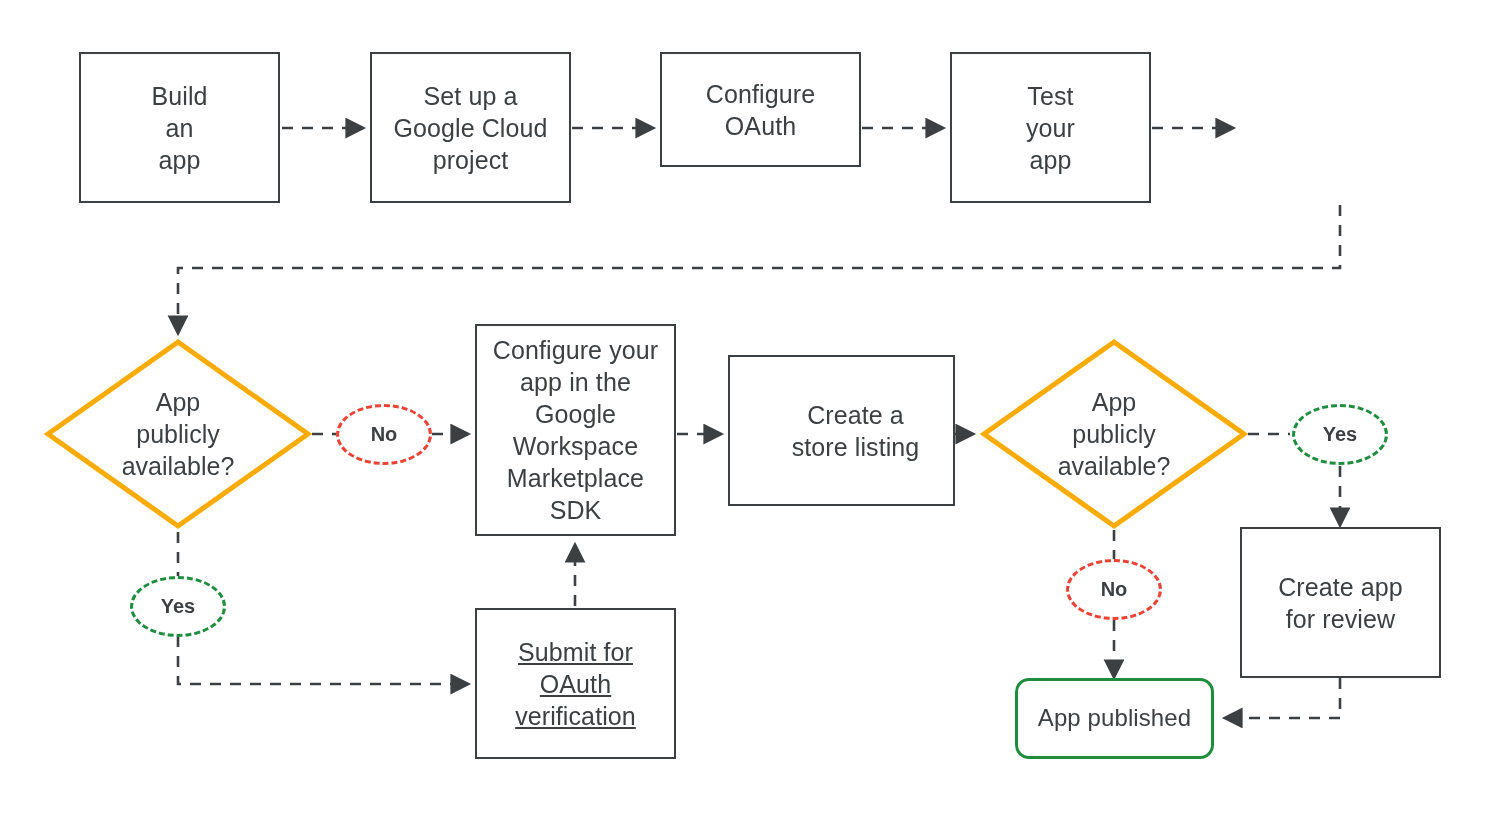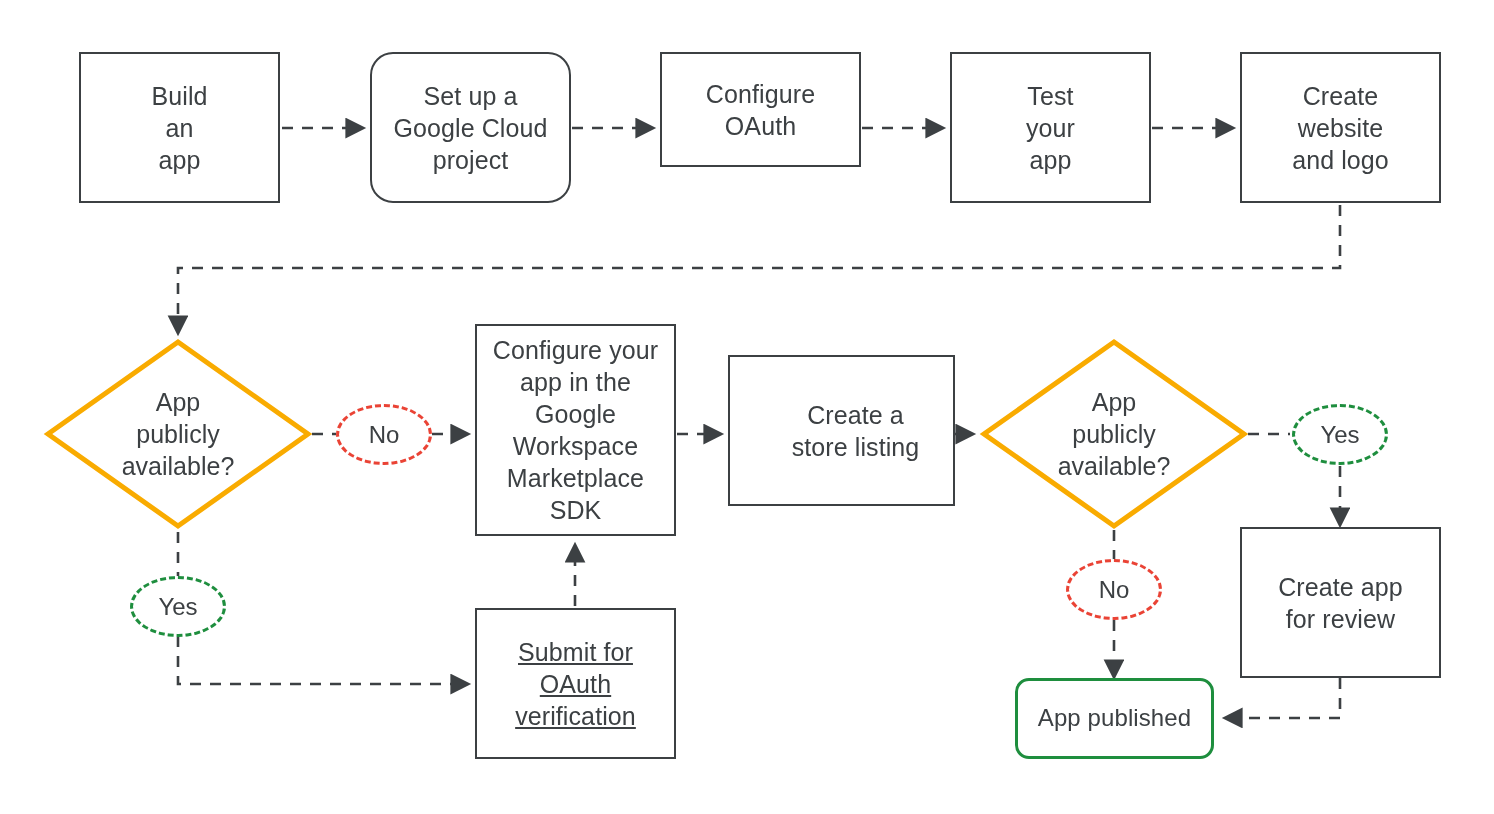--- a/index.html
+++ b/index.html
@@ -72,23 +72,24 @@
     font-size: 25px;
     line-height: 1.28;
     white-space: pre-line;
   }
   .edge-label {
     position: absolute;
     display: flex;
     align-items: center;
     justify-content: center;
     color: #3C4043;
-    font-size: 24px;
+    font-size: 20px;
     background: #ffffff;
     box-sizing: border-box;
+    font-weight: bold;
   }
   .edge-label.yes {
     border: 3px dashed #1E8E3E;
     border-radius: 50%;
   }
   .edge-label.no {
     border: 3px dashed #EA4335;
     border-radius: 50%;
   }
 </style>
@@ -131,34 +132,31 @@
       <line x1="1114" y1="620" x2="1114" y2="662" marker-end="url(#arrow)"></line>
 
       <path d="M1340,678 L1340,718 L1240,718" marker-end="url(#arrow)"></path>
     </g>
   </svg>
 
   <div class="node process" style="left:79px; top:52px; width:201px; height:151px;">Build
 an
 app</div>
 
-  <div class="node process" style="left:370px; top:52px; width:201px; height:151px;border-radius:23px;">Set up a
+  <div class="node process" style="left:370px; top:52px; width:201px; height:151px;">Set up a
 Google Cloud
 project</div>
 
   <div class="node process" style="left:660px; top:52px; width:201px; height:115px;">Configure
 OAuth</div>
 
   <div class="node process" style="left:950px; top:52px; width:201px; height:151px;">Test
 your
 app</div>
 
-  <div class="node process" style="left:1240px; top:52px; width:201px; height:151px;">Create
-website
-and logo</div>
 
   <div class="diamond-wrap" style="left:44px; top:338px; width:268px; height:192px;">
     <svg class="diamond-shape" width="268" height="192" viewBox="0 0 268 192">
       <polygon points="134,4 264,96 134,188 4,96" fill="#ffffff" stroke="#F9AB00" stroke-width="5" stroke-linejoin="miter"></polygon>
     </svg>
     <div class="diamond-label">App
 publicly
 available?</div>
   </div>
 

